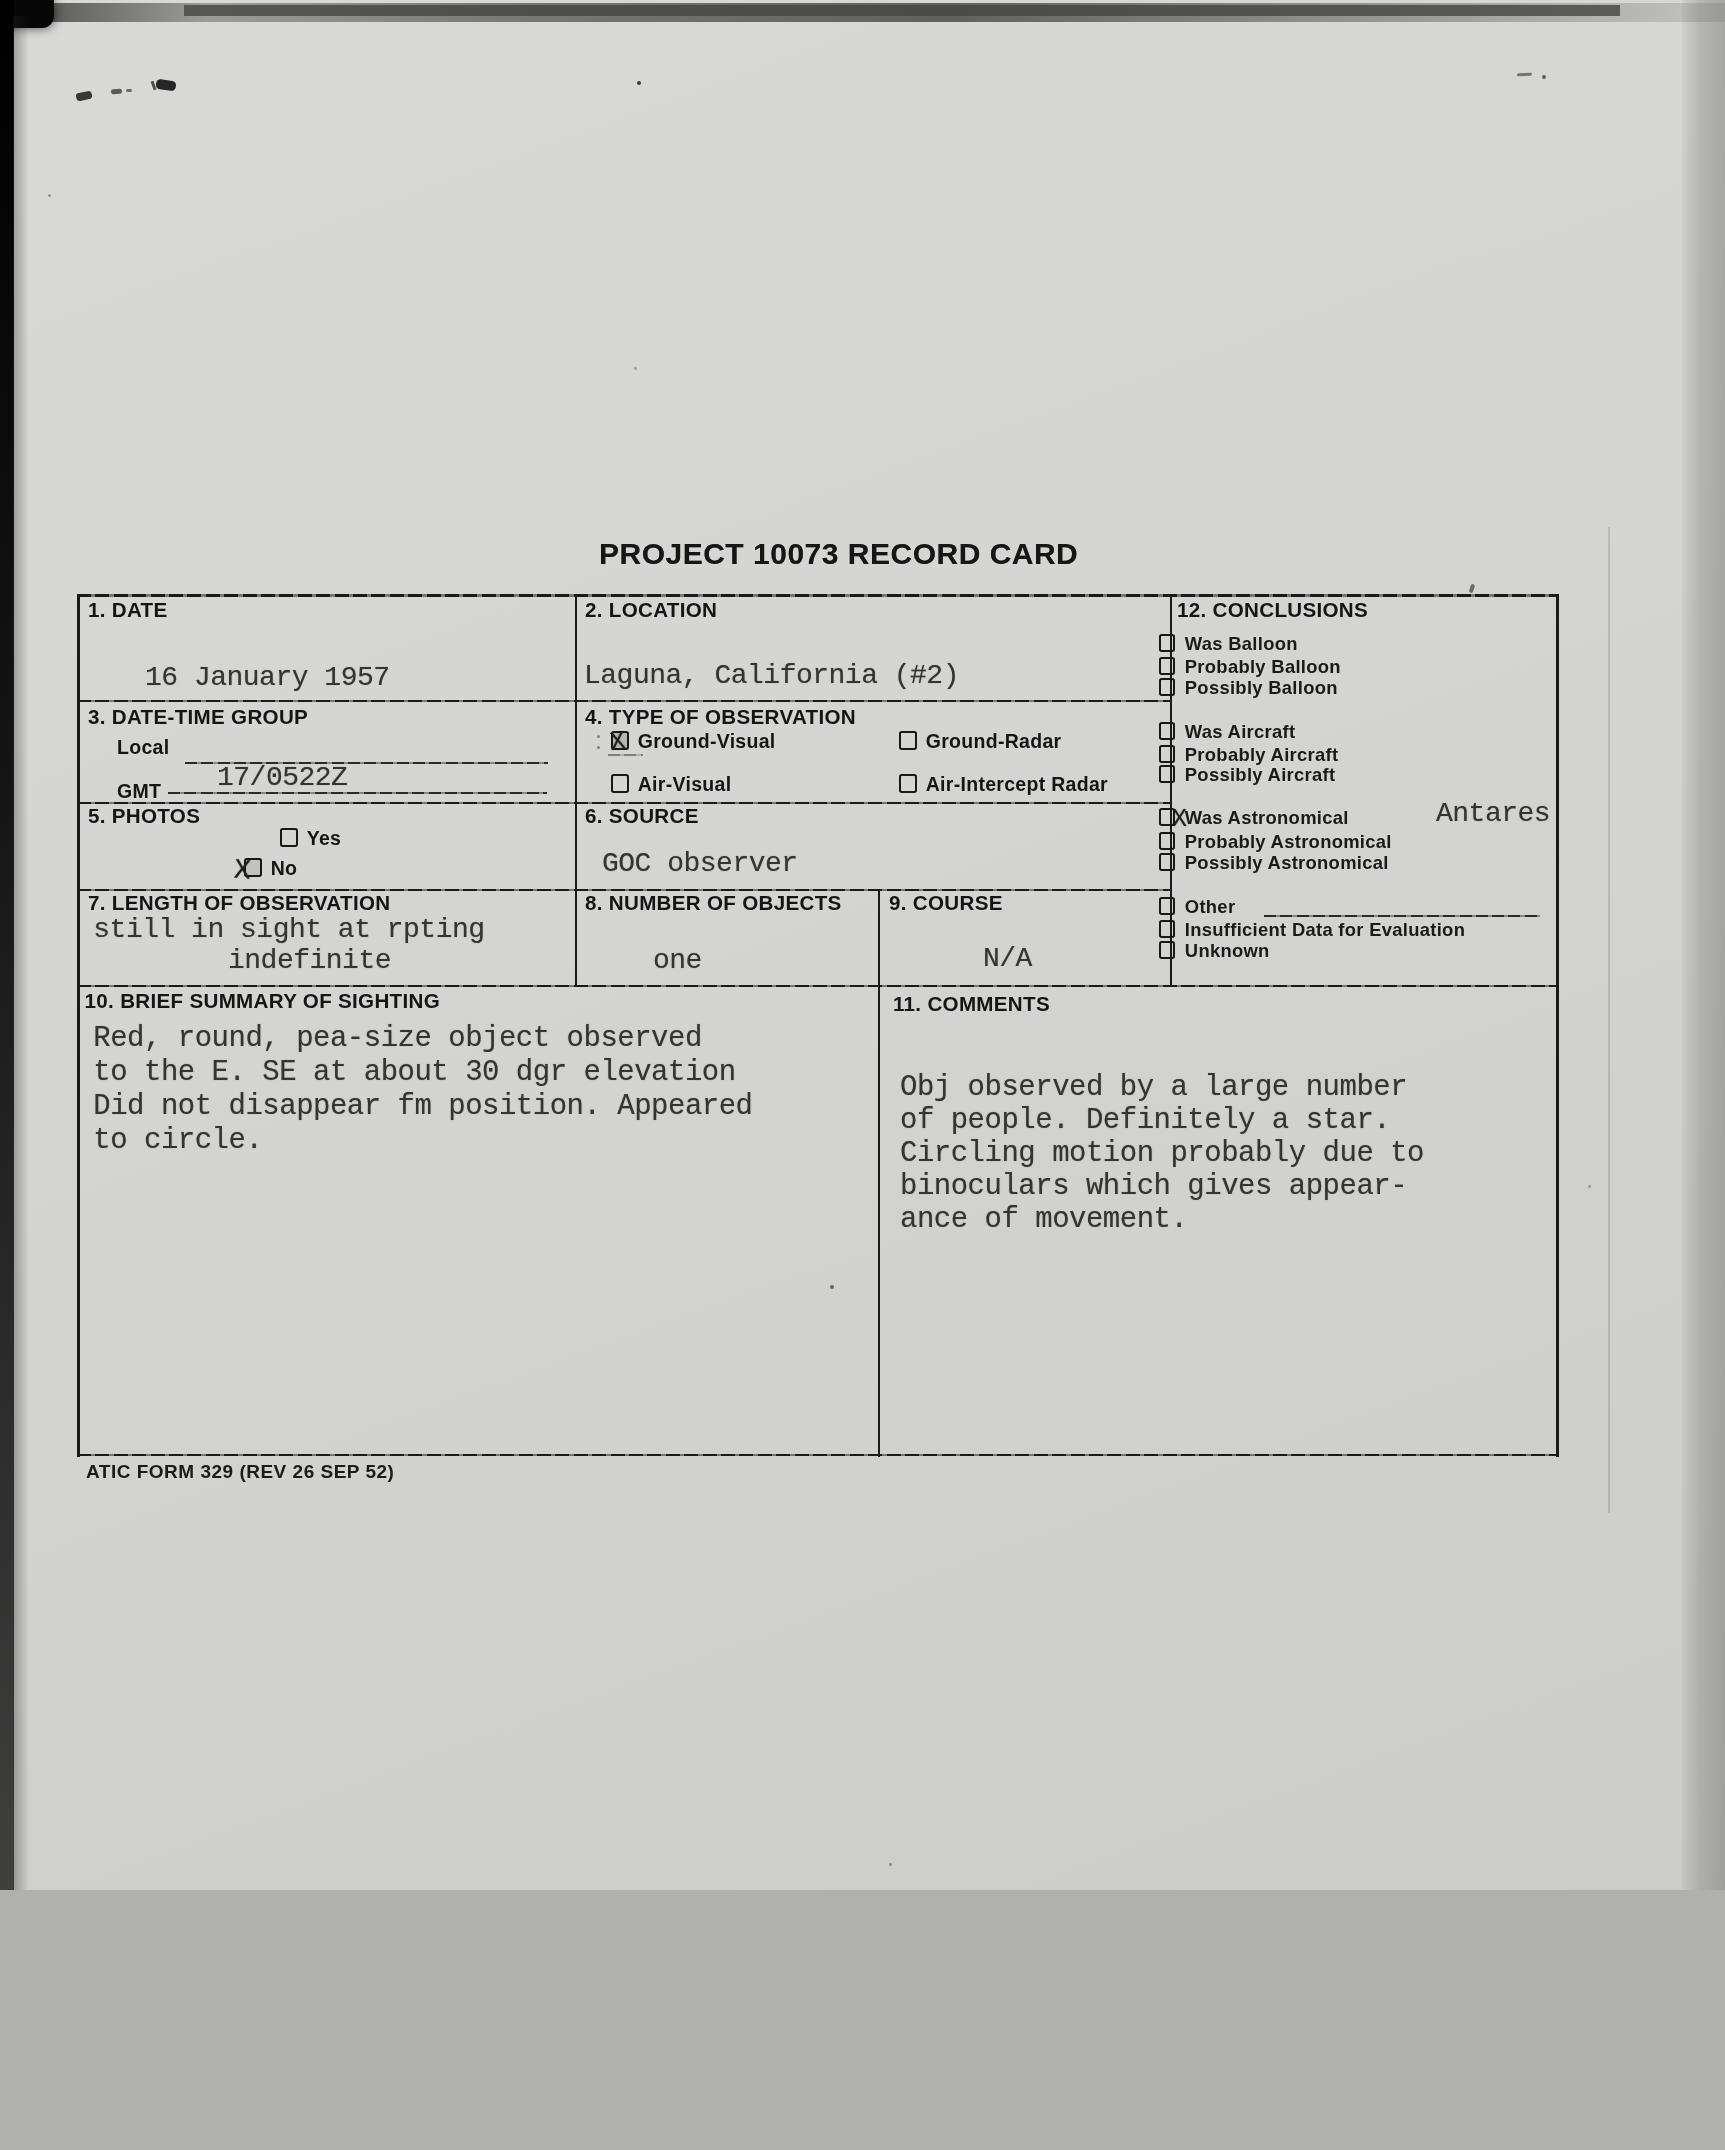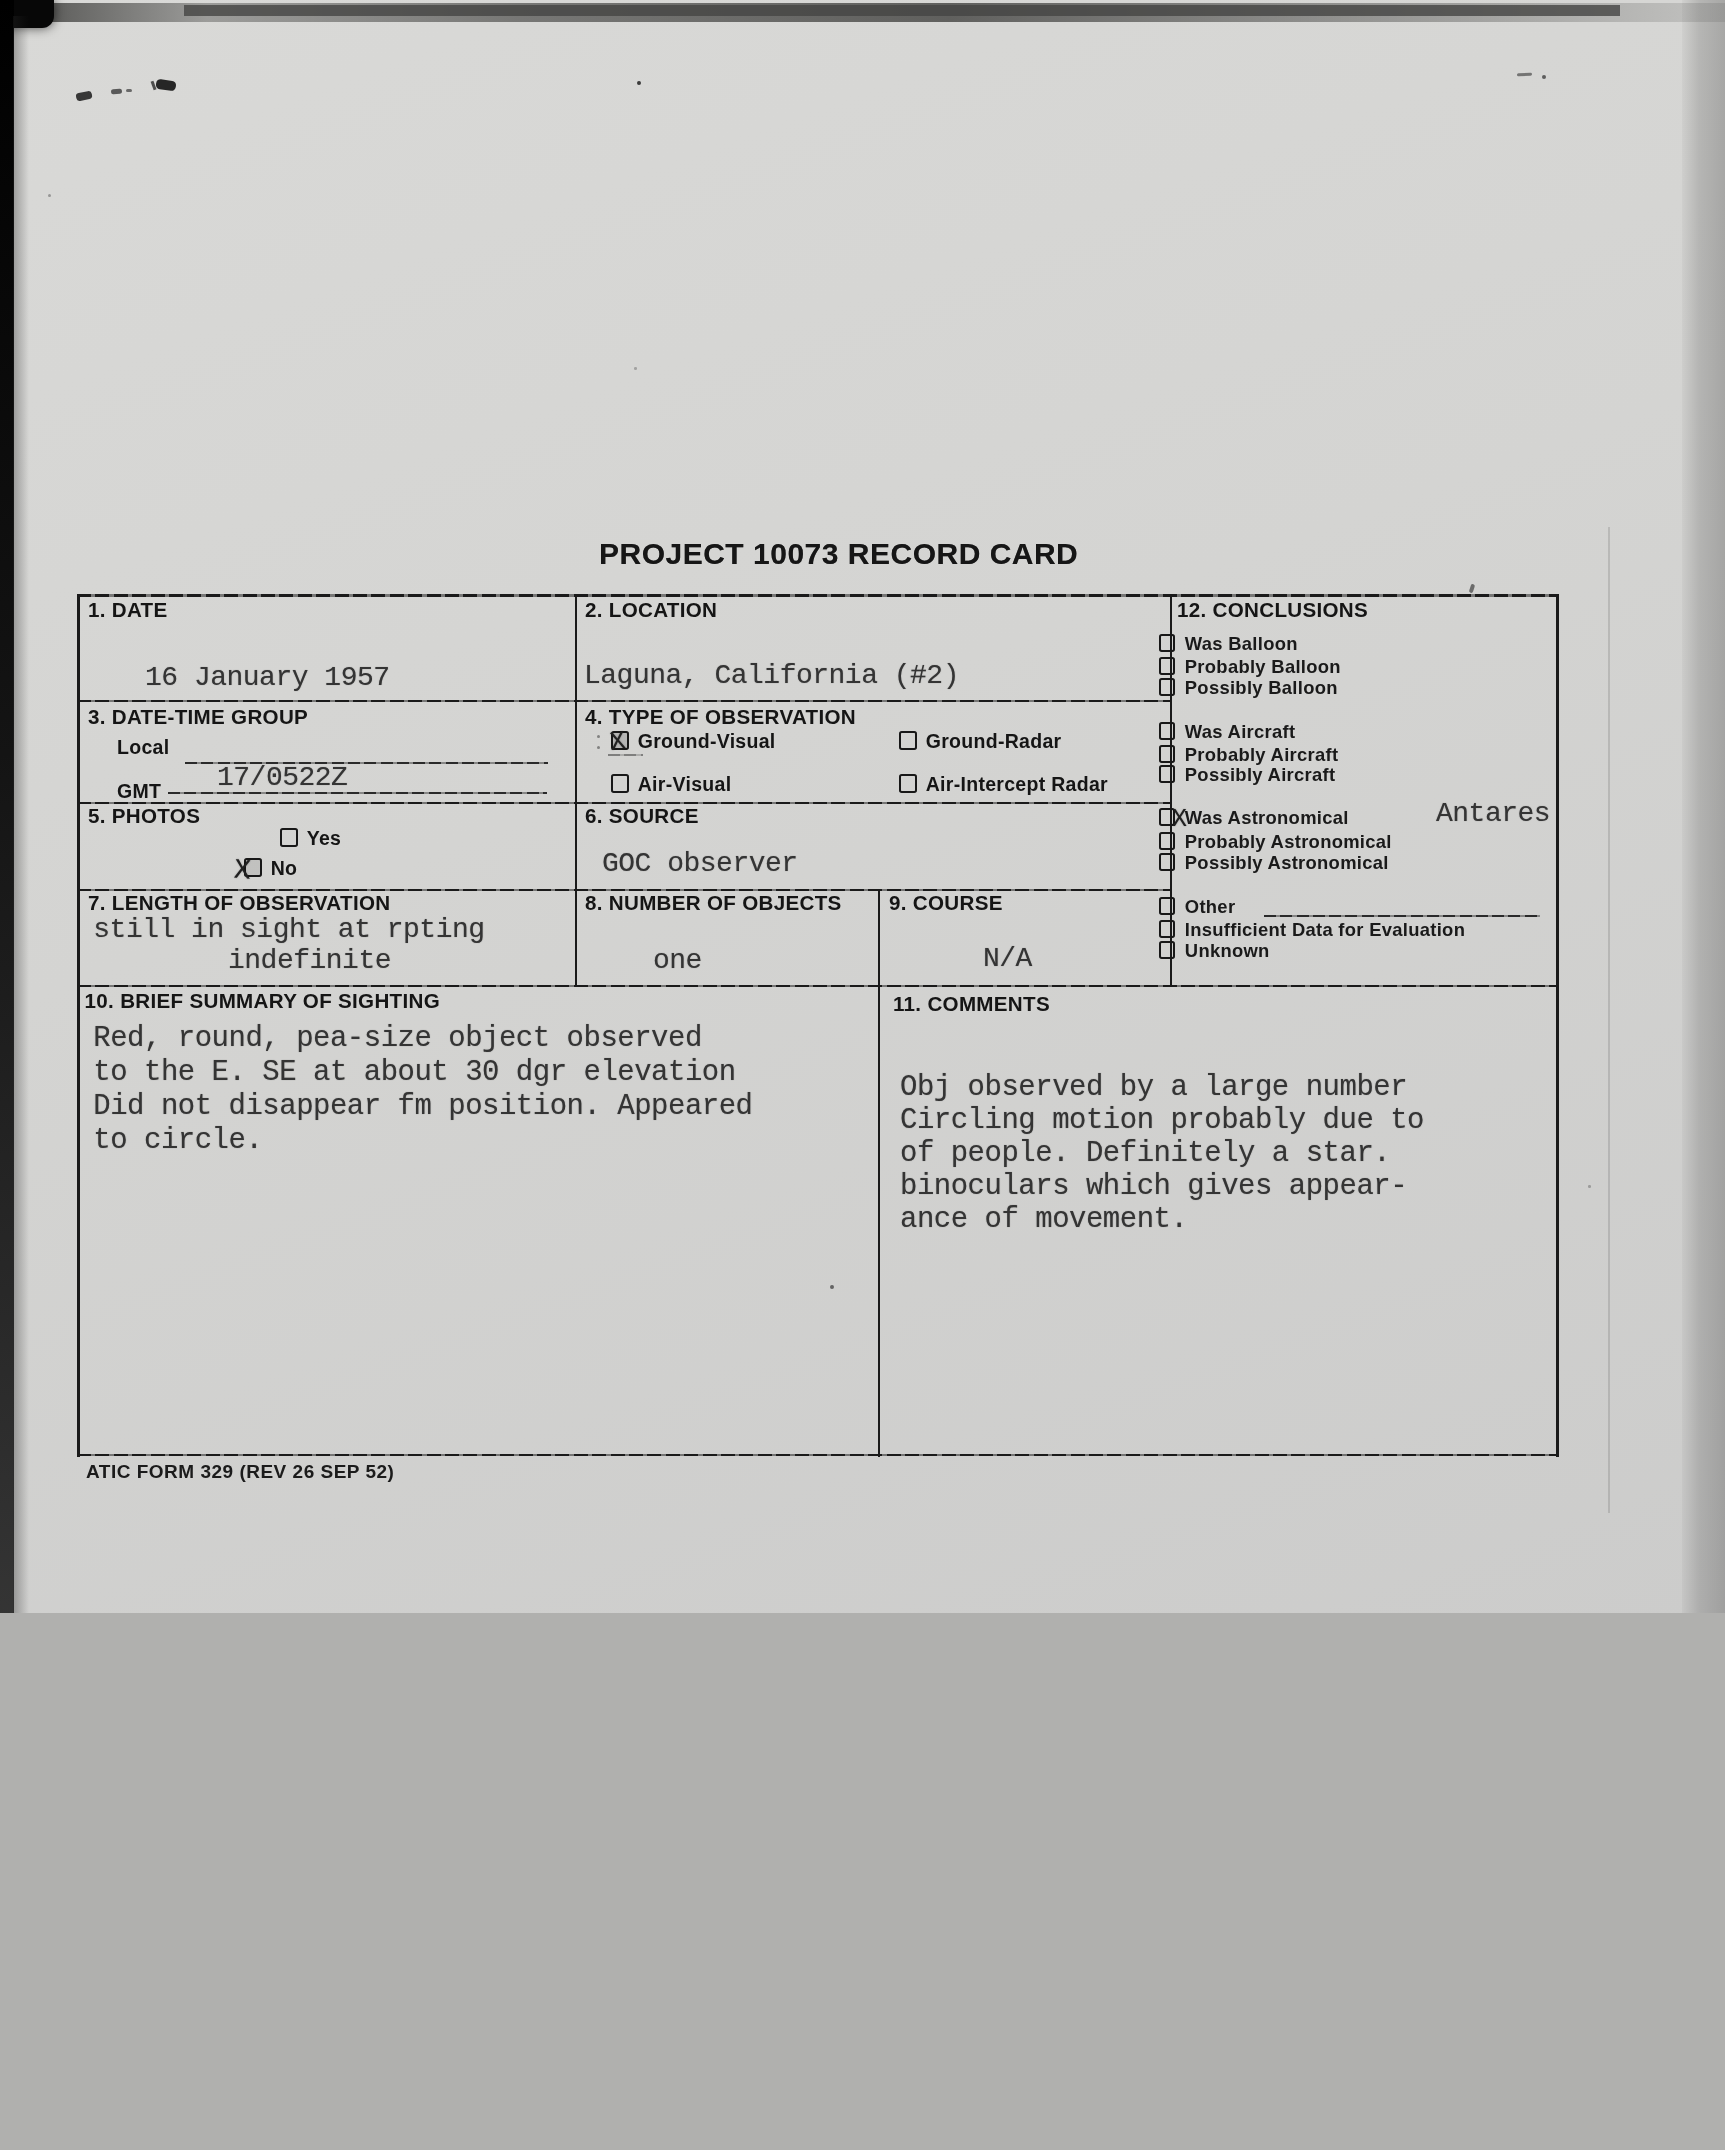--- a/index.html
+++ b/index.html
@@ -1,16 +1,16 @@
 <!DOCTYPE html>
 <html style="font-size:8.7px"><head>
 <meta charset="utf-8">
 <style>
   html,body{margin:0;padding:0;background:#b0b0ae;}
-  #page{position:relative;width:1726px;height:1613px;overflow:hidden;
+  #page{position:relative;width:1726px;height:1890px;overflow:hidden;
         background:linear-gradient(160deg,#d9d9d7 0%,#d4d4d2 45%,#cccccb 100%);
         font-family:"Liberation Sans",sans-serif;}
   .abs{position:absolute;}
   .hdr{position:absolute;font-weight:700;font-size:20.6px;color:#151515;letter-spacing:0.3px;white-space:nowrap;}
   .lbl{position:absolute;font-weight:700;font-size:19.5px;color:#151515;letter-spacing:0.3px;white-space:nowrap;}
   .typed{position:absolute;font-family:"Liberation Mono","DejaVu Sans Mono",monospace;
          font-size:28px;line-height:1.05;color:#343434;white-space:nowrap;
          text-shadow:0 0 1.1px rgba(52,52,52,0.45);letter-spacing:-0.5px;}
   .typedblock{position:absolute;font-family:"Liberation Mono","DejaVu Sans Mono",monospace;
          font-size:29px;color:#343434;white-space:nowrap;
@@ -150,22 +150,22 @@
     <div class="typedblock" style="left:16.3px;top:428px;">
       <div>Red, round, pea-size object observed</div>
       <div>to the E. SE at about 30 dgr elevation</div>
       <div>Did not disappear fm position. Appeared</div>
       <div>to circle.</div>
     </div>
 
     <div class="hdr" style="left:816px;top:398px;">11. COMMENTS</div>
     <div class="typedblock" style="left:823px;top:433px;margin-top:44px;">
       <div style="height:33px;">Obj observed by a large number</div>
+      <div style="height:33px;">of people. Definitely a star.</div>
       <div style="height:33px;">Circling motion probably due to</div>
-      <div style="height:33px;">of people. Definitely a star.</div>
       <div style="height:33px;">binoculars which gives appear-</div>
       <div style="height:33px;">ance of movement.</div>
     </div>
 
     <div class="hdr" style="left:1100px;top:4.3px;">12. CONCLUSIONS</div>
 
     <div class="citem" style="top:40px;">
       <span class="cbox cb-sm"></span>
       <span class="clabel">Was Balloon</span>
     </div>

